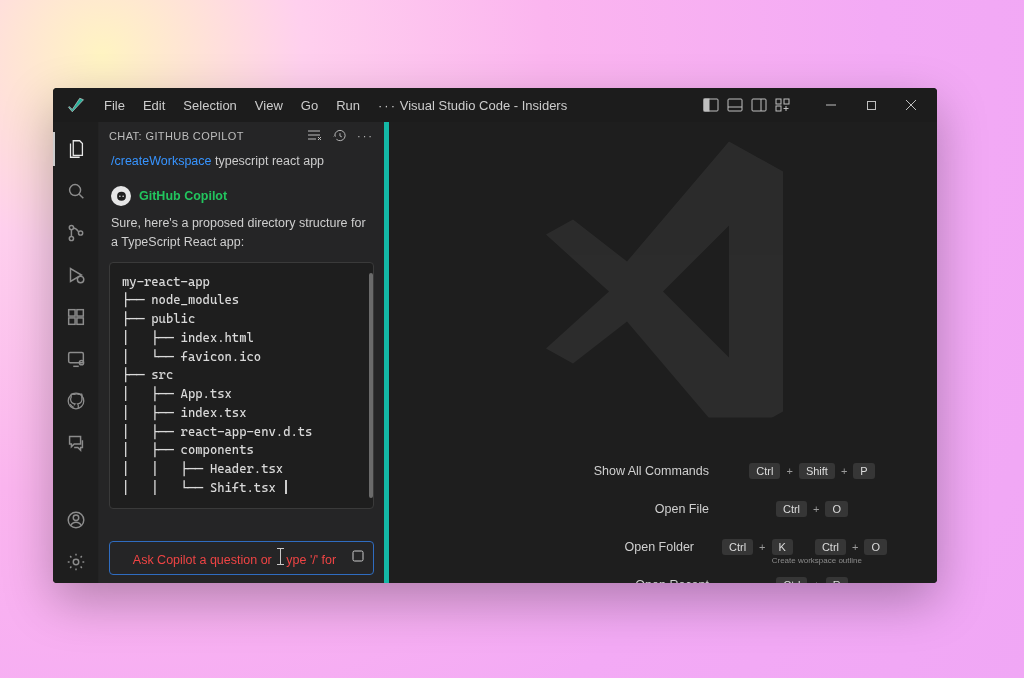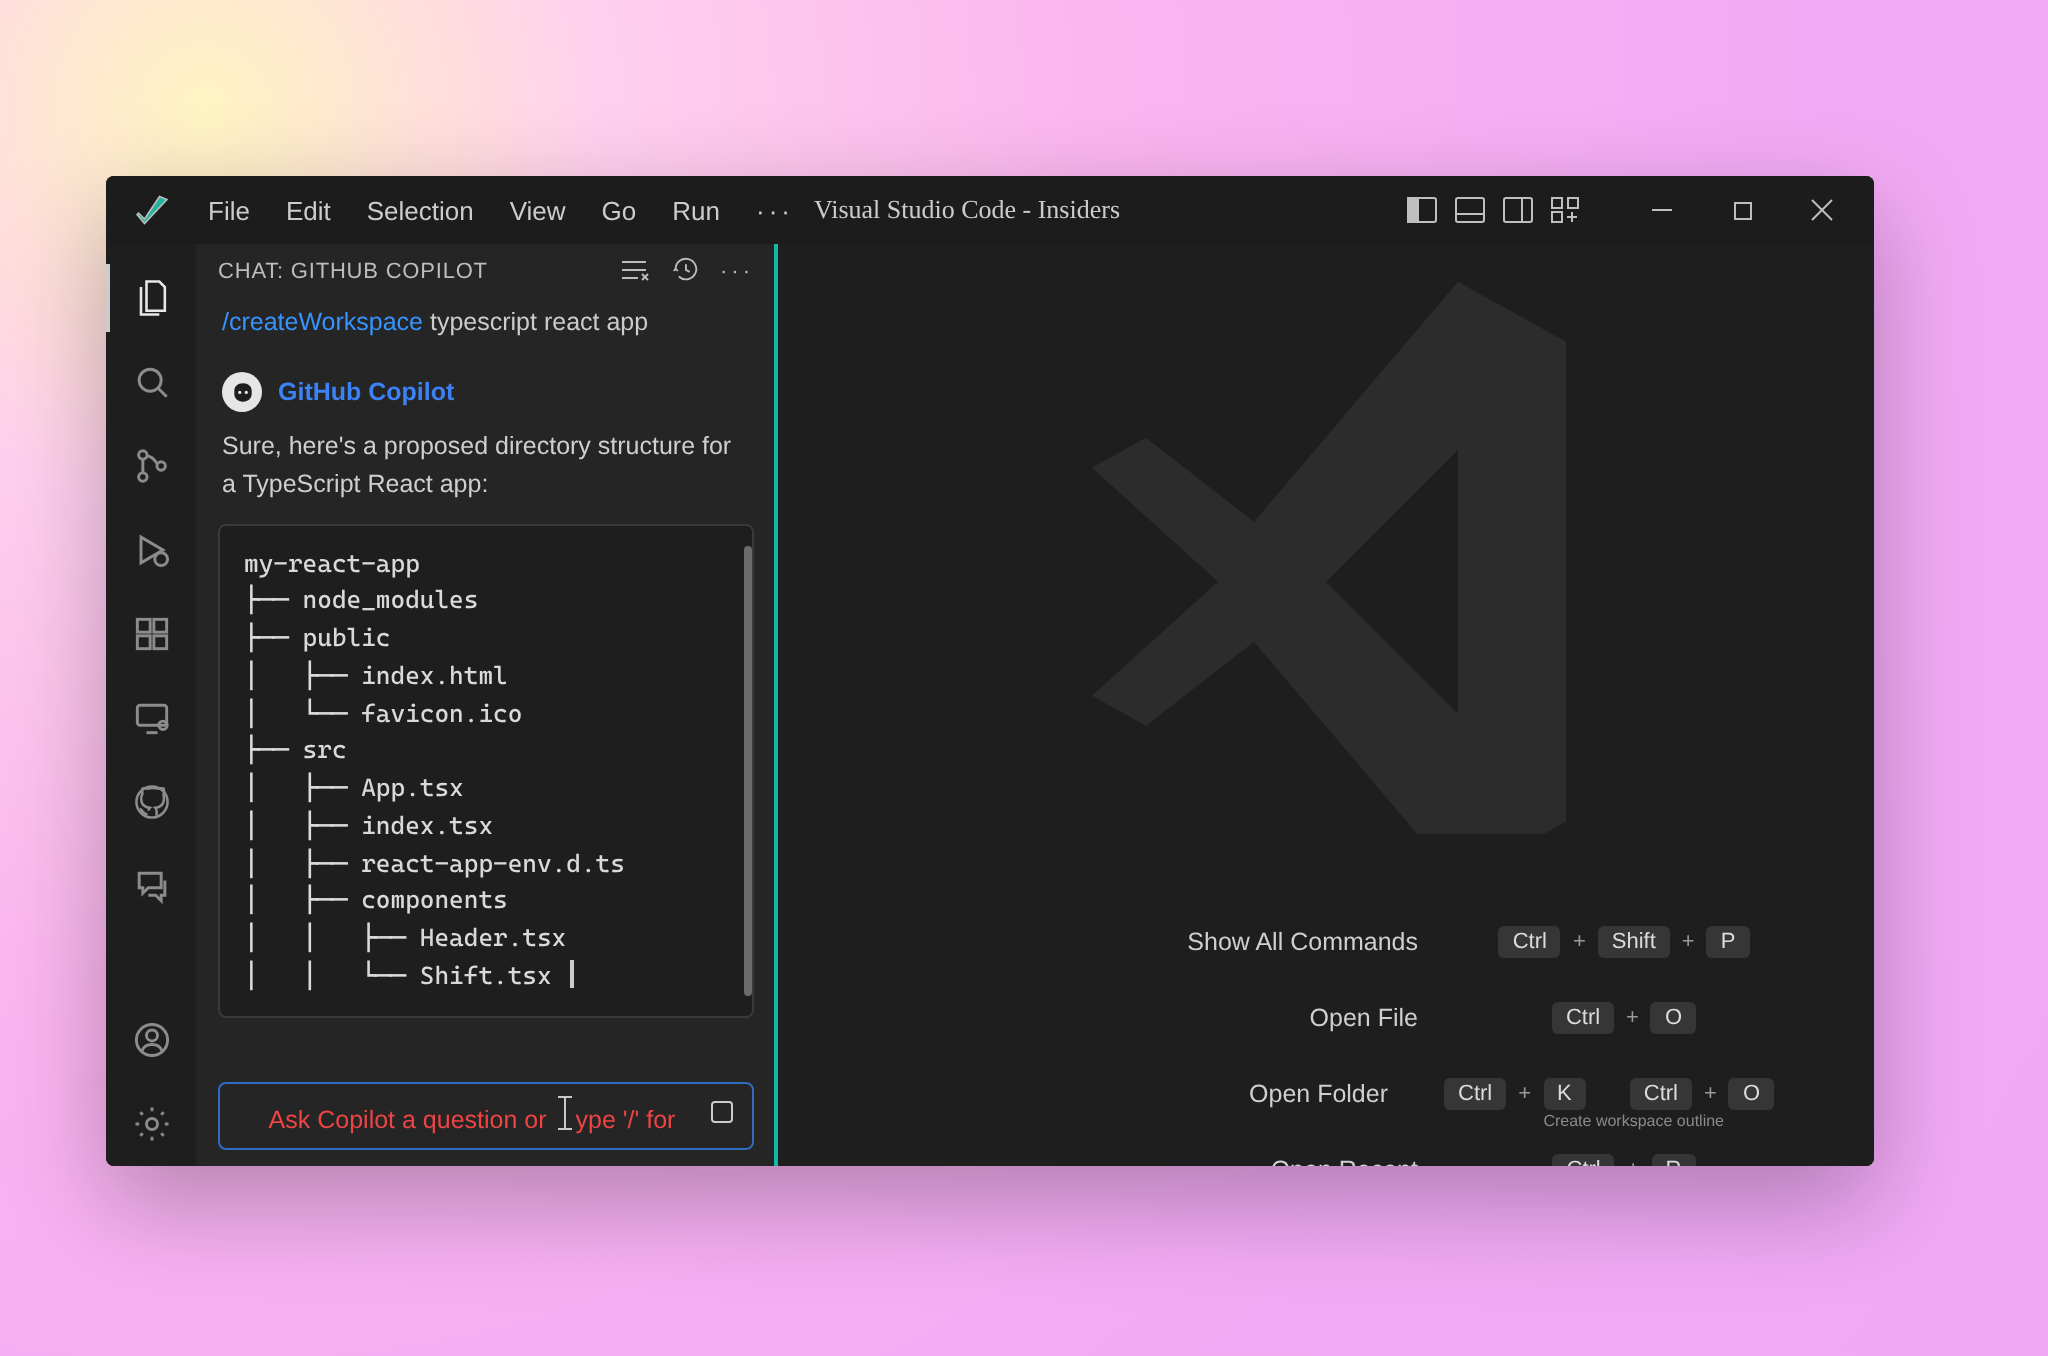--- a/index.html
+++ b/index.html
@@ -17,47 +17,47 @@
   
   .titlebar {
     height: 34px; background: #1c1c1c; display: flex; align-items: center;
     font-size: 13px; color: #cccccc; padding: 0 6px 0 10px;
   }
   .titlebar .logo { width: 18px; height: 18px; margin: 0 10px 0 4px; position: relative; }
   .titlebar .logo svg { width: 18px; height: 18px; }
   .titlebar .menu { display: flex; gap: 0; }
   .titlebar .menu span { padding: 6px 9px; cursor: default; color: #cccccc; }
   .titlebar .menu .dots { letter-spacing: 2px; }
-  .titlebar .title { flex: 1; text-align: center; font-size: 13px; color: #cccccc; margin-left: -140px; font-family: Liberation Serif, serif; }
+  .titlebar .title { flex: 1; text-align: center; font-size: 13px; color: #cccccc; margin-left: -140px; }
   .titlebar .winctrl { display: flex; align-items: center; gap: 0; }
   .titlebar .winctrl .layout { display: flex; gap: 4px; margin-right: 18px; }
   .titlebar .winctrl .layout span { width: 20px; height: 18px; display:inline-flex; align-items:center; justify-content:center; }
   .titlebar .winctrl .sys { display:flex; }
   .titlebar .winctrl .sys span { width: 40px; height: 34px; display:inline-flex; align-items:center; justify-content:center; }
   .titlebar svg { stroke: #bfbfbf; fill: none; }
   
   .body { flex:1; display:flex; min-height:0; }
   
   .activitybar { width: 46px; background: #1e1e1e; display:flex; flex-direction:column; align-items:center; padding-top: 6px; border-right: 1px solid #232323;}
   .activitybar .icon { width:46px; height:42px; display:flex; align-items:center; justify-content:center; position:relative;}
   .activitybar .icon svg { stroke:#8c8c8c; fill:none; }
   .activitybar .icon.active::before { content:''; position:absolute; left:0; top:4px; bottom:4px; width:2px; background:#cccccc; }
   .activitybar .icon.active svg { stroke:#e7e7e7; }
   .activitybar .spacer { flex:1; }
   
-  .sidepanel { width: 290px; background:#252526; display:flex; flex-direction:column; color:#ccc; border-right:2px solid #14b8a6;}
+  .sidepanel { width: 290px; background:#252526; display:flex; flex-direction:column; color:#ccc; border-right:5px solid #14b8a6;}
   .sidepanel .panel-titlebar { height:28px; display:flex; align-items:center; padding:0 10px; font-size:11px; letter-spacing:0.4px; color:#bdbdbd;}
   .sidepanel .panel-titlebar .pt-title { font-weight:400; }
   .sidepanel .panel-titlebar .pt-actions { margin-left:auto; display:flex; gap:10px; align-items:center;}
   .sidepanel .panel-titlebar .pt-actions svg { stroke:#bdbdbd; fill:none; }
   .sidepanel .chat-prompt { padding:4px 12px 8px 12px; font-size:12.5px; }
   .sidepanel .chat-prompt .cmd { color:#3794ff; }
   .sidepanel .chat-prompt .rest { color:#cccccc; }
   .sidepanel .copilot-block { padding: 10px 12px 0 12px; font-size:12.5px; line-height:1.5; }
-  .sidepanel .copilot-head { display:flex; align-items:center; gap:8px; font-weight:600; color:#3b82f6; margin-bottom:8px;}
+  .sidepanel .copilot-head { display:flex; align-items:center; gap:8px; font-weight:600; color:#22c55e; margin-bottom:8px;}
   .sidepanel .copilot-head .av { width:20px; height:20px; border-radius:50%; background:#e6e6e6; display:flex; align-items:center; justify-content:center; }
   .sidepanel .copilot-head .av svg { fill:#1e1e1e; }
   .sidepanel .copilot-text { color:#cfcfcf; }
   .sidepanel .codebox { margin:10px 10px 0 10px; background:#1e1e1e; border:1px solid #3a3a3a; border-radius:4px; padding:10px 12px; font-family: "Cascadia Mono","Consolas",monospace; font-size:12.5px; line-height:1.5; color:#d9d9d9; white-space:pre; overflow:hidden; position:relative;}
   .sidepanel .codebox::after { content:''; position:absolute; right:0; top:10px; bottom:10px; width:4px; background:#6b6b6b; border-radius:4px; }
   .sidepanel .codebox .caret { display:inline-block; width:2px; height:14px; background:#ccc; vertical-align:-2px; margin-left:2px;}
   .sidepanel .chat-input { margin:auto 10px 8px 10px; height:34px; border:1px solid #2f6cc0; border-radius:4px; background:#252526; display:flex; align-items:center; padding:0 8px; position:relative;}
   .sidepanel .chat-input .ph { flex:1; color:#ef4444; font-size:12.5px; position:relative;text-align:center;}
   .sidepanel .chat-input .inscaret { display:inline-block; width:7px; height:15px; position:relative; margin:0 2px;}
   .sidepanel .chat-input .inscaret::before { content:''; position:absolute; left:3px; top:0; width:1px; height:15px; background:#c9c9c9;}

